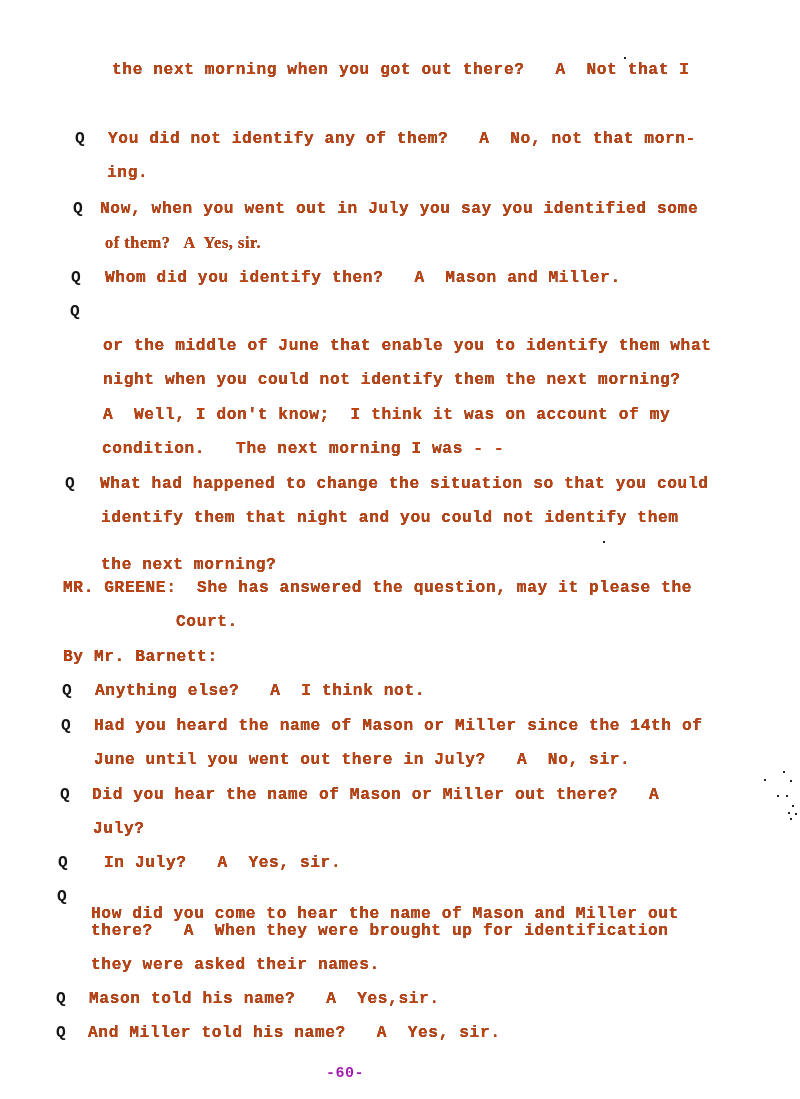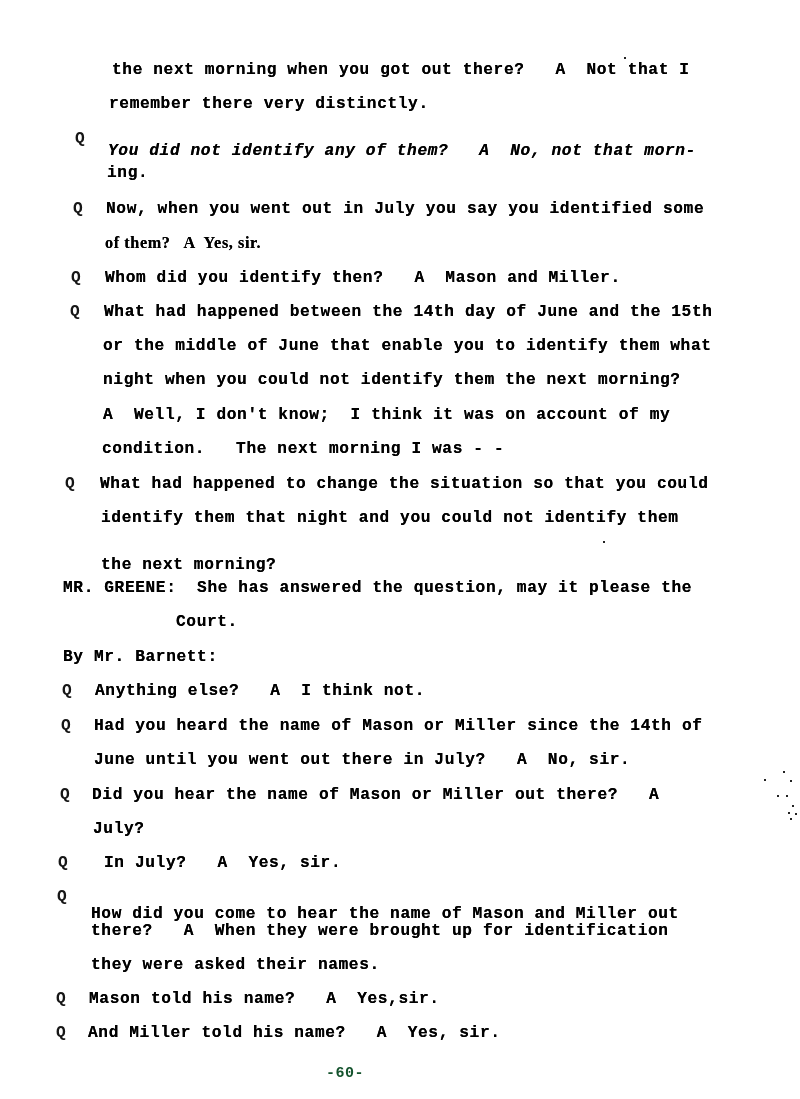--- a/index.html
+++ b/index.html
@@ -21,66 +21,64 @@
       width: 800px; height: 1099px;
       background: #ffffff;
     }
     .line {
       position: absolute;
       font-size: 16.2px;
       font-weight: bold;
       letter-spacing: 0.6px;
       white-space: pre;
       line-height: 20px;
-      color: #000000;
+      color: #c2410c;
       text-shadow: 0 0 0.4px #222;
     }
     .marker {
       position: absolute;
       font-size: 16.2px;
       font-weight: bold;
       line-height: 20px;
       color: #161616;
     }
     .page-number {
       position: absolute;
       left: 326px;
       top: 1065px;
       font-size: 15px;
       font-weight: bold;
       letter-spacing: 0.5px;
-      color: #14532d;
+      color: #a21caf;
     }
     .speckle {
       position: absolute;
       width: 2px; height: 2px;
       background: #222;
     }
   </style>
 </head>
 <body>
 
 <div class="page">
 
   <div class="line" style="left:112px;top:60px;">the next morning when you got out there?   A  Not that I</div>
-  <div class="line" style="left:109px;top:94px;">remember there very distinctly.</div>
 
   <div class="marker" style="left:75px;top:129px;">Q</div>
-  <div class="line" style="left:108px;top:141px;font-style:italic;">You did not identify any of them?   A  No, not that morn-</div>
+  <div class="line" style="left:108px;top:129px;">You did not identify any of them?   A  No, not that morn-</div>
   <div class="line" style="left:107px;top:163px;">ing.</div>
 
   <div class="marker" style="left:73px;top:199px;">Q</div>
-  <div class="line" style="left:106px;top:199px;">Now, when you went out in July you say you identified some</div>
+  <div class="line" style="left:100px;top:199px;">Now, when you went out in July you say you identified some</div>
   <div class="line" style="left:105px;top:233px;font-family:Liberation Serif, serif;">of them?   A  Yes, sir.</div>
 
   <div class="marker" style="left:71px;top:268px;">Q</div>
   <div class="line" style="left:105px;top:268px;">Whom did you identify then?   A  Mason and Miller.</div>
 
   <div class="marker" style="left:70px;top:302px;">Q</div>
-  <div class="line" style="left:104px;top:302px;">What had happened between the 14th day of June and the 15th</div>
   <div class="line" style="left:103px;top:336px;">or the middle of June that enable you to identify them what</div>
   <div class="line" style="left:103px;top:370px;">night when you could not identify them the next morning?</div>
   <div class="line" style="left:103px;top:405px;">A  Well, I don't know;  I think it was on account of my</div>
   <div class="line" style="left:102px;top:439px;">condition.   The next morning I was - -</div>
 
   <div class="marker" style="left:65px;top:474px;">Q</div>
   <div class="line" style="left:100px;top:474px;">What had happened to change the situation so that you could</div>
   <div class="line" style="left:101px;top:508px;">identify them that night and you could not identify them</div>
   <div class="line" style="left:101px;top:542px;margin-top:13px;">the next morning?</div>
 

